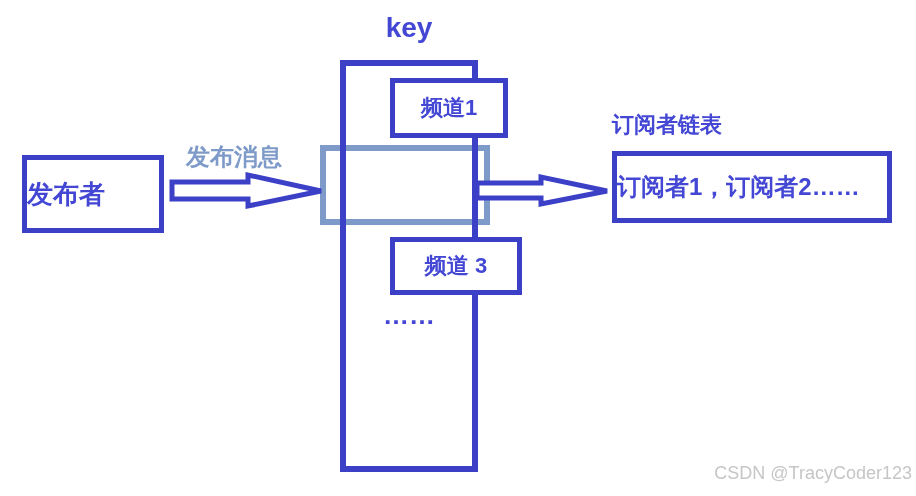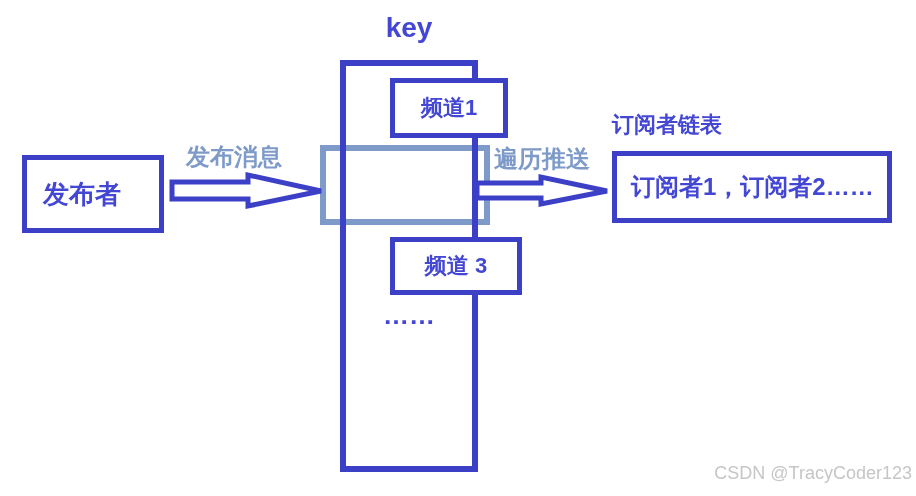--- a/index.html
+++ b/index.html
@@ -54,21 +54,20 @@
     font-size: 26px; font-weight: bold;
     color: #4347d4;
     z-index: 3;
   }
 
   
   .publisher-box {
     left: 22px; top: 155px; width: 142px; height: 78px;
     border: 5px solid #3c40c6;
     display: flex; align-items: center;
-    padding-left: 16px;
     font-size: 26px; font-weight: bold;
     color: #4347d4;
     z-index: 3;
   }
 
   
   .arrow-svg { z-index: 4; }
   .arrow-svg polygon {
     fill: #ffffff;
     stroke: #3c40c6;
@@ -89,21 +88,20 @@
     left: 612px; top: 110px; width: 280px;
     text-align: left;
     font-size: 22px; font-weight: bold;
     color: #4347d4;
     z-index: 3;
   }
   .subscriber-box {
     left: 612px; top: 151px; width: 280px; height: 72px;
     border: 5px solid #3c40c6;
     display: flex; align-items: center;
-    padding-left: 14px;
     font-size: 24px; font-weight: bold;
     color: #4347d4;
     z-index: 3;
   }
 
   
   .watermark {
     left: 700px; top: 463px; width: 212px;
     font-size: 18px;
     color: #c6c6c6;
@@ -141,21 +139,20 @@
   <svg class="abs arrow-svg" style="left:165px; top:168px;" width="160" height="46" viewBox="0 0 160 46">
     <polygon points="7,14 83,14 83,7 156,23 83,38 83,31 7,31"></polygon>
   </svg>
 
   <div class="abs flow-label publish-label">发布消息</div>
 
   <svg class="abs arrow-svg" style="left:472px; top:172px;" width="142" height="40" viewBox="0 0 142 40">
     <polygon points="5,11 69,11 69,5 135,19 69,32 69,26 5,26"></polygon>
   </svg>
 
-  <div class="abs flow-label push-label">遍历推送</div>
 
   <div class="abs subscriber-title">订阅者链表</div>
 
   <div class="abs subscriber-box">
     <span>订阅者1，订阅者2……</span>
   </div>
 
   <div class="abs watermark">CSDN @TracyCoder123</div>
 
 </div>

